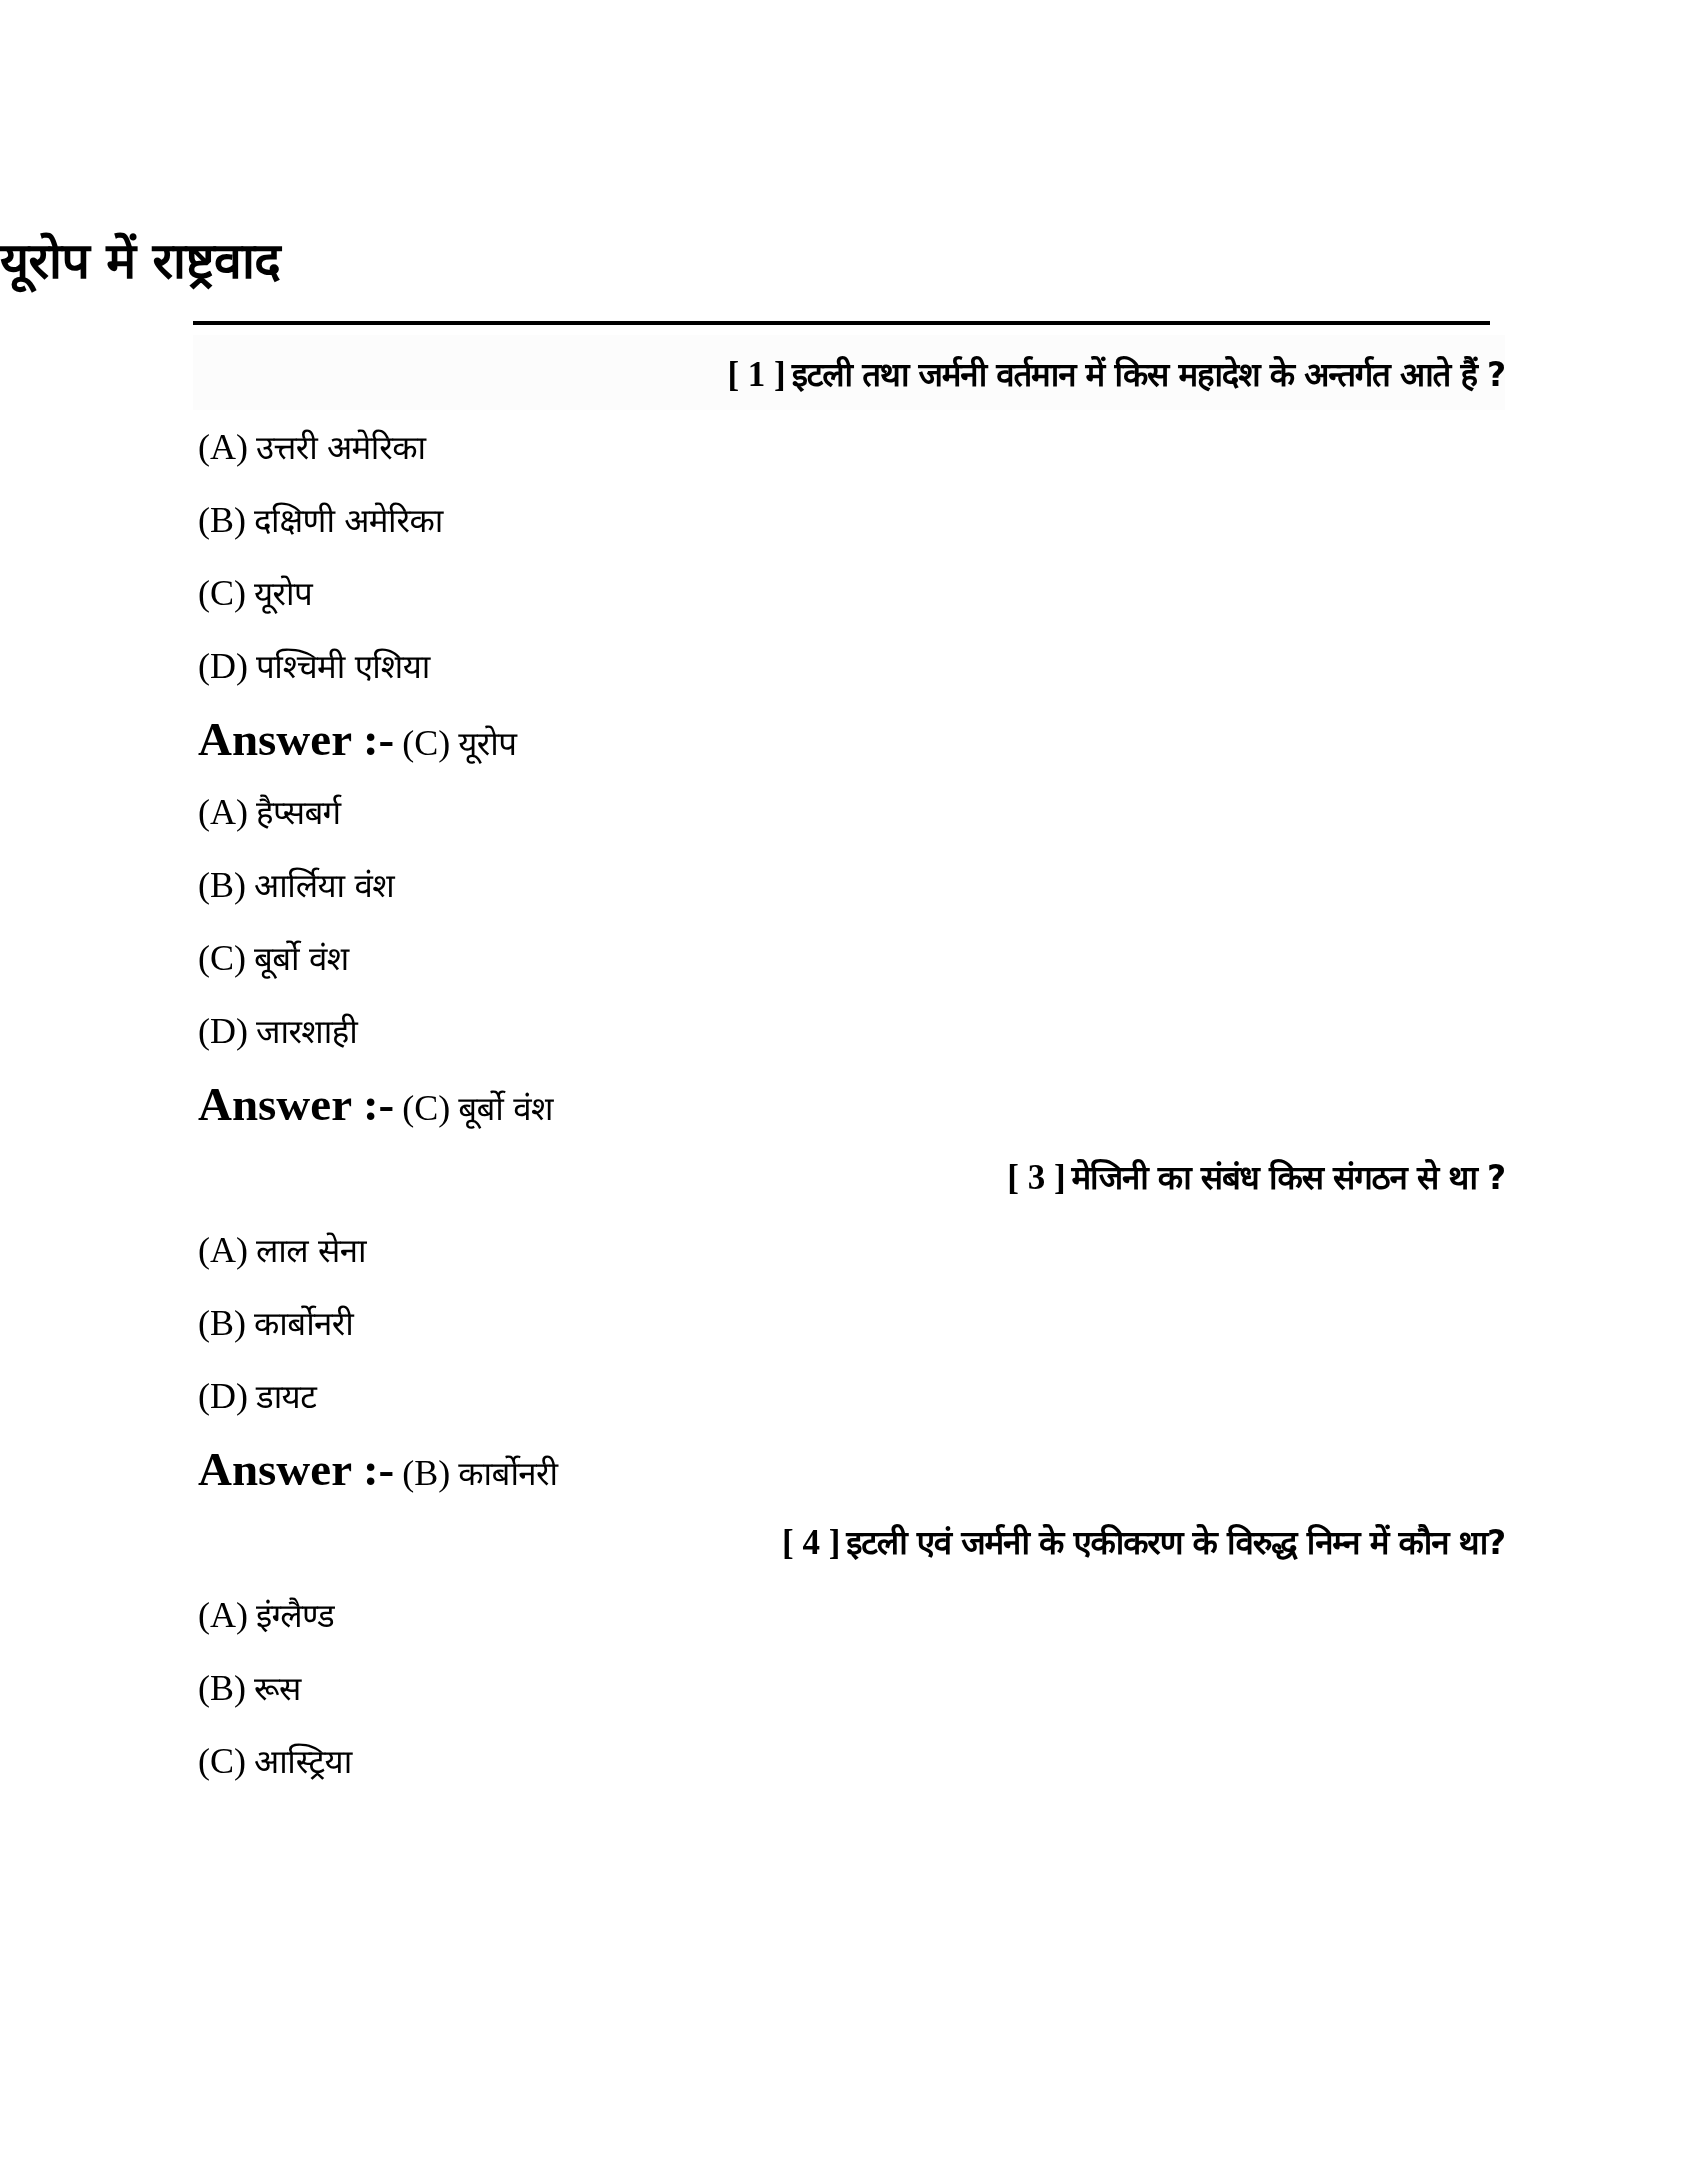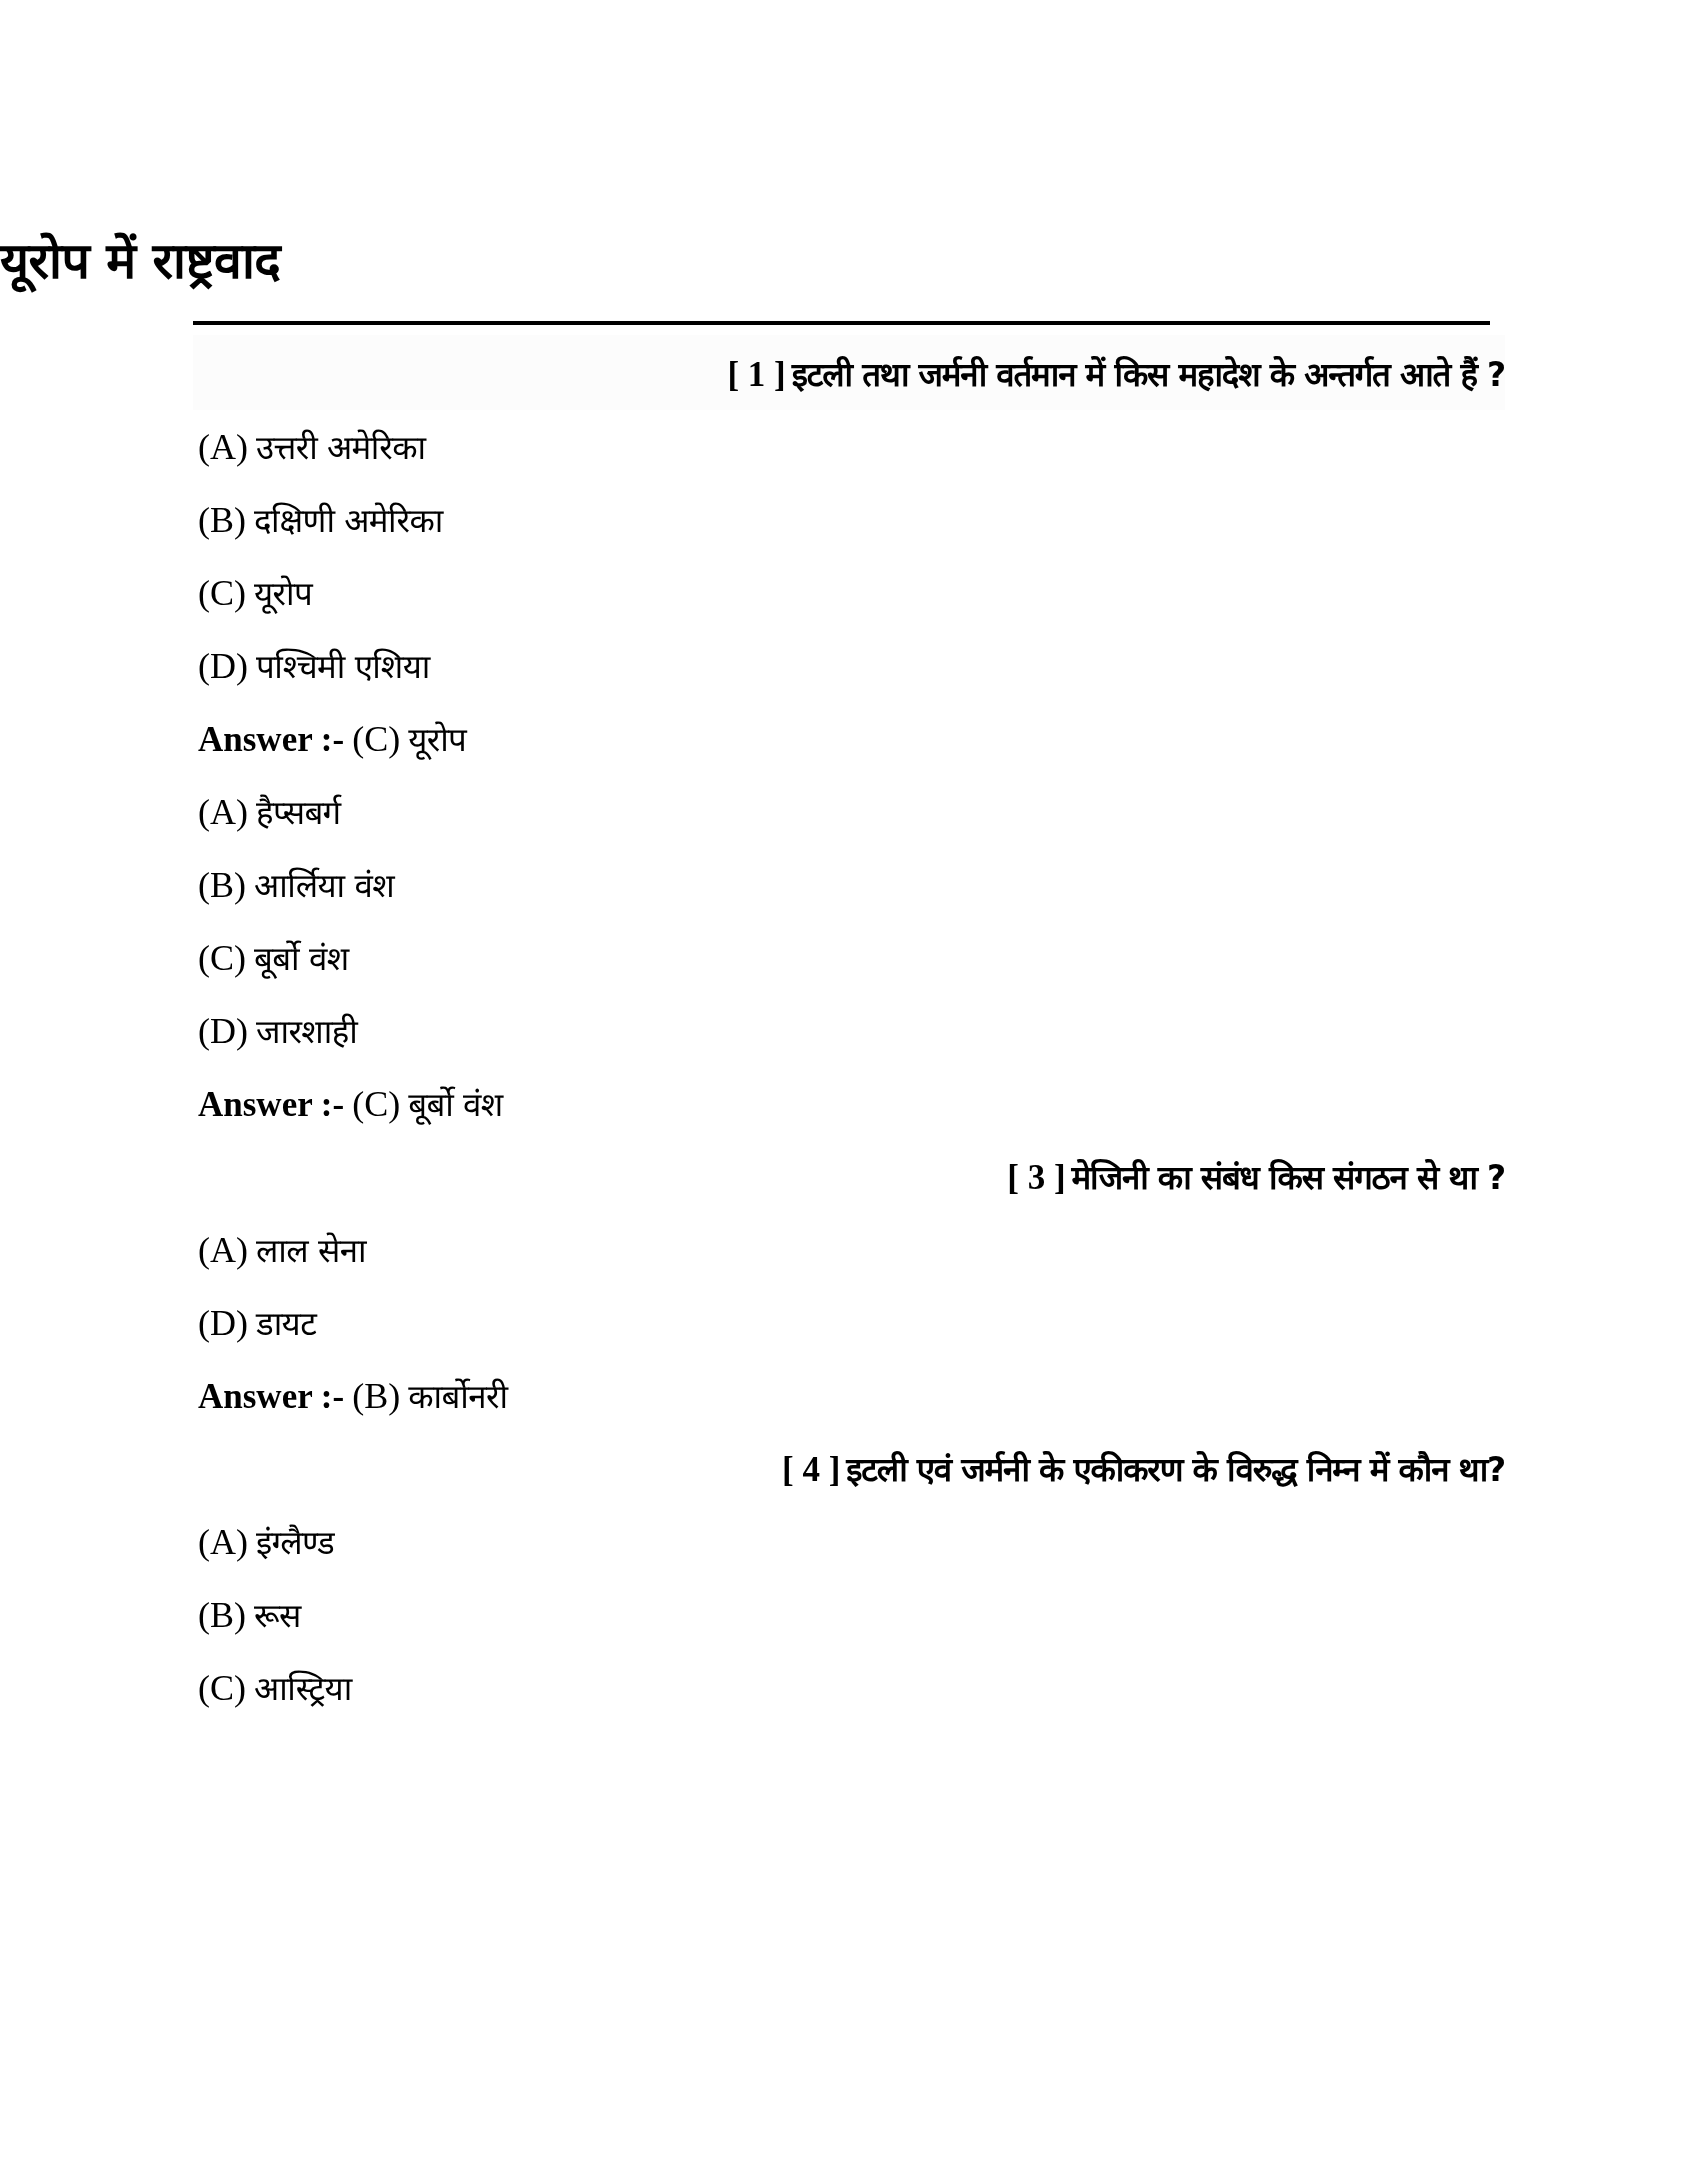--- a/index.html
+++ b/index.html
@@ -80,21 +80,21 @@
       letter-spacing: 0;
     }
     .answer {
       font-family: "DejaVu Serif", serif;
       font-size: 33px;
       letter-spacing: -0.6px;
     }
     .answer .ans-label {
       font-family: "Liberation Serif", serif;
       font-weight: bold;
-      font-size: 35px;
+      font-size: 47px;
       letter-spacing: 0;
       margin-right: 8px;
     }
     .answer .opt-letter {
       font-family: "Liberation Serif", serif;
       font-size: 36px;
       letter-spacing: 0;
       margin-right: 8px;
     }
   </style>
@@ -142,20 +142,23 @@
     <span class="ans-label">Answer :-</span><span class="opt-letter">(C)</span><span>बूर्बो वंश</span>
   </div>
 
   <div class="line question">
     <span class="qnum">[ 3 ]</span><span>मेजिनी का संबंध किस संगठन से था ?</span>
   </div>
   <div class="line option">
     <span class="opt-letter">(A)</span><span>लाल सेना</span>
   </div>
   <div class="line option">
+    <span class="opt-letter">(B)</span><span>कार्बोनरी</span>
+  </div>
+  <div class="line option">
     <span class="opt-letter">(D)</span><span>डायट</span>
   </div>
   <div class="line answer">
     <span class="ans-label">Answer :-</span><span class="opt-letter">(B)</span><span>कार्बोनरी</span>
   </div>
 
   <div class="line question">
     <span class="qnum">[ 4 ]</span><span>इटली एवं जर्मनी के एकीकरण के विरुद्ध निम्न में कौन था?</span>
   </div>
   <div class="line option">

